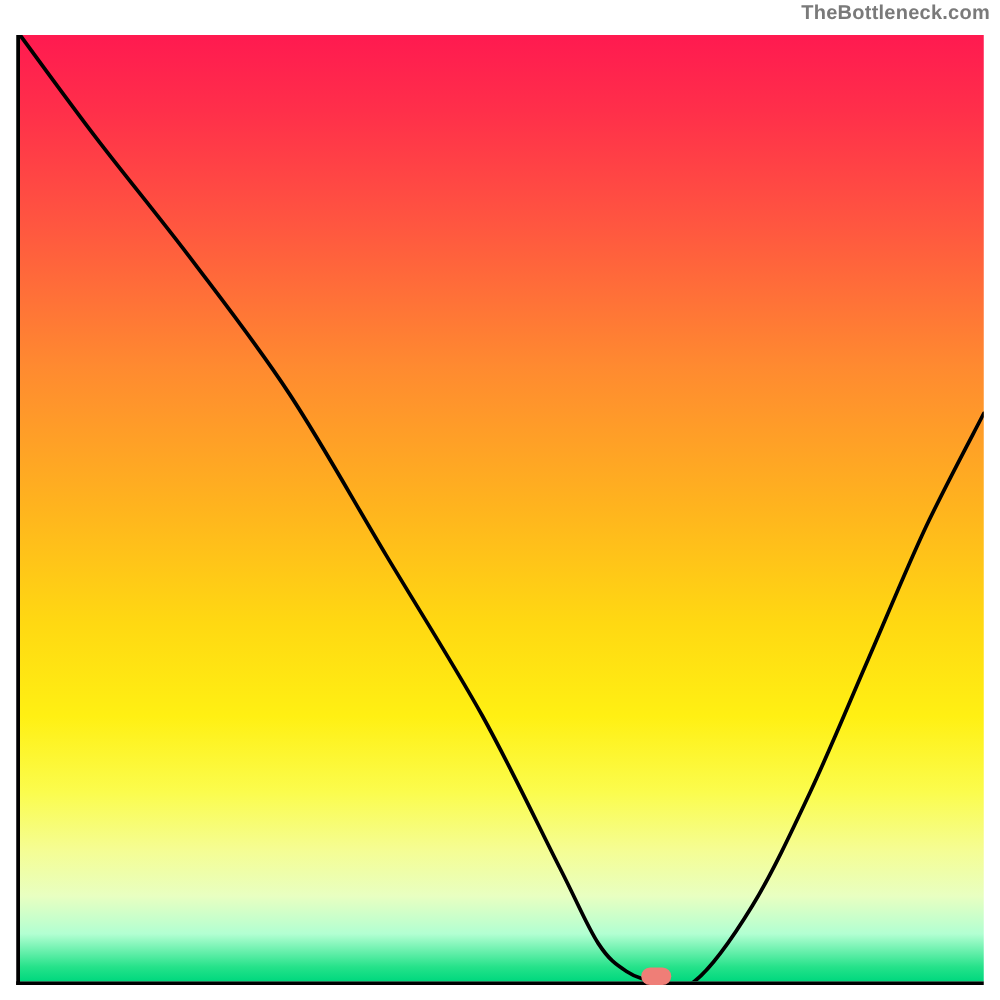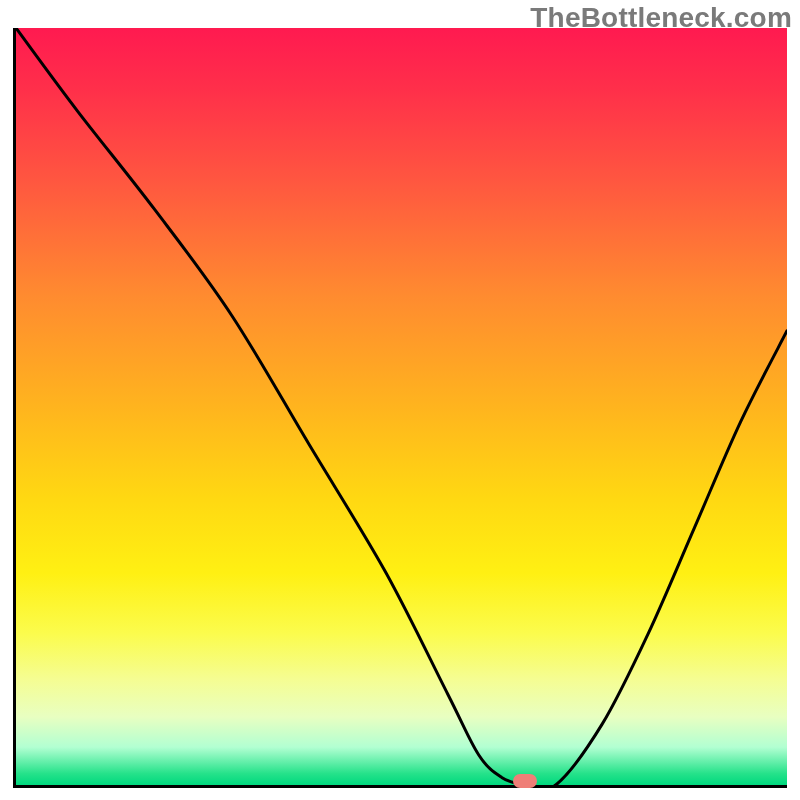--- a/index.html
+++ b/index.html
@@ -12,21 +12,21 @@
   }
   .container {
     position: relative;
     width: 800px;
     height: 800px;
   }
   .attribution {
     position: absolute;
     top: 2px;
     right: 8px;
-    font-size: 28px;
+    font-size: 16px;
     font-weight: 600;
     color: #7a7a7a;
     letter-spacing: 0.2px;
   }
   .plot-frame {
     position: absolute;
     left: 13px;
     top: 28px;
     width: 774px;
     height: 760px;

